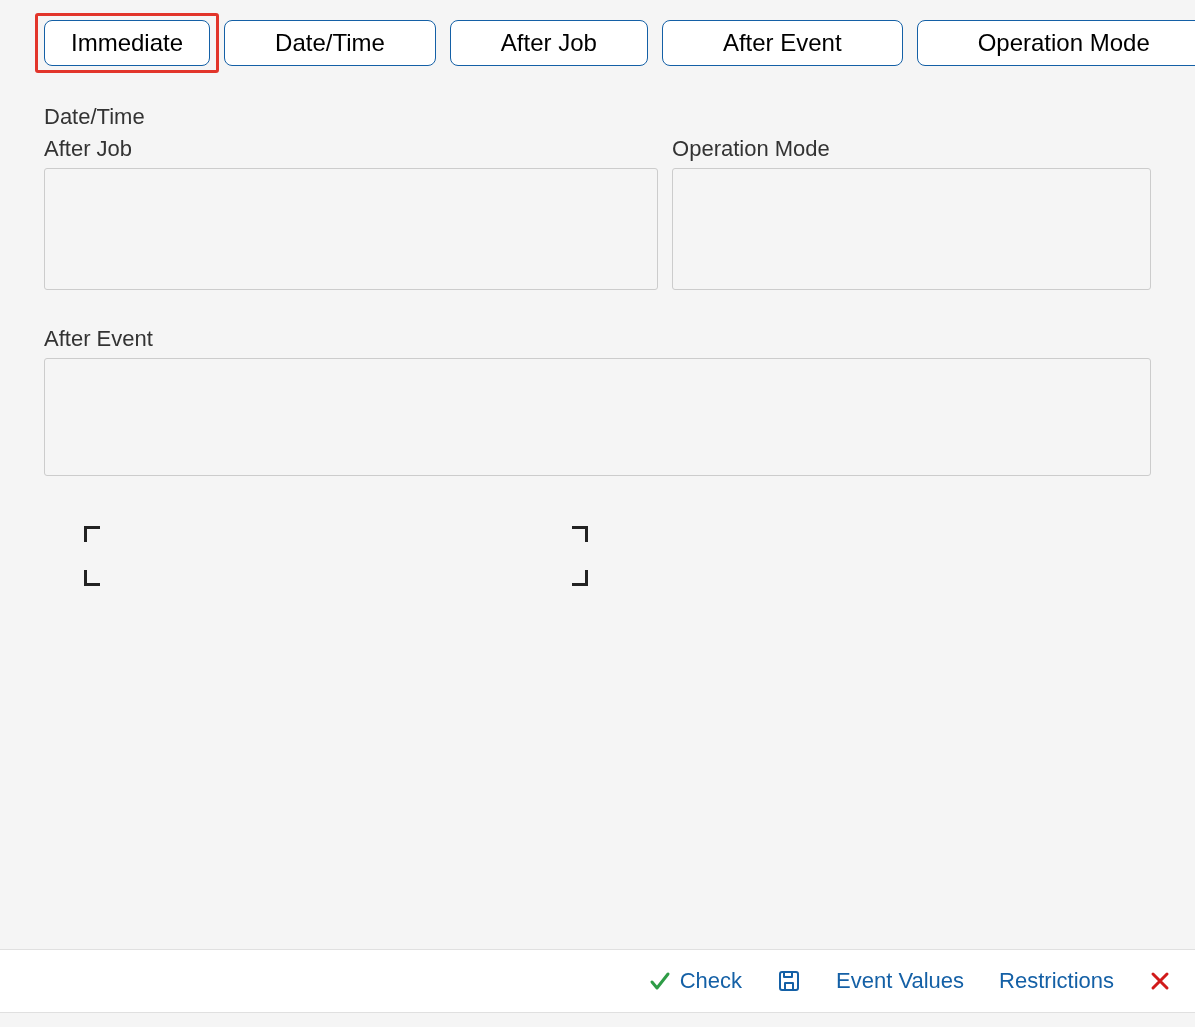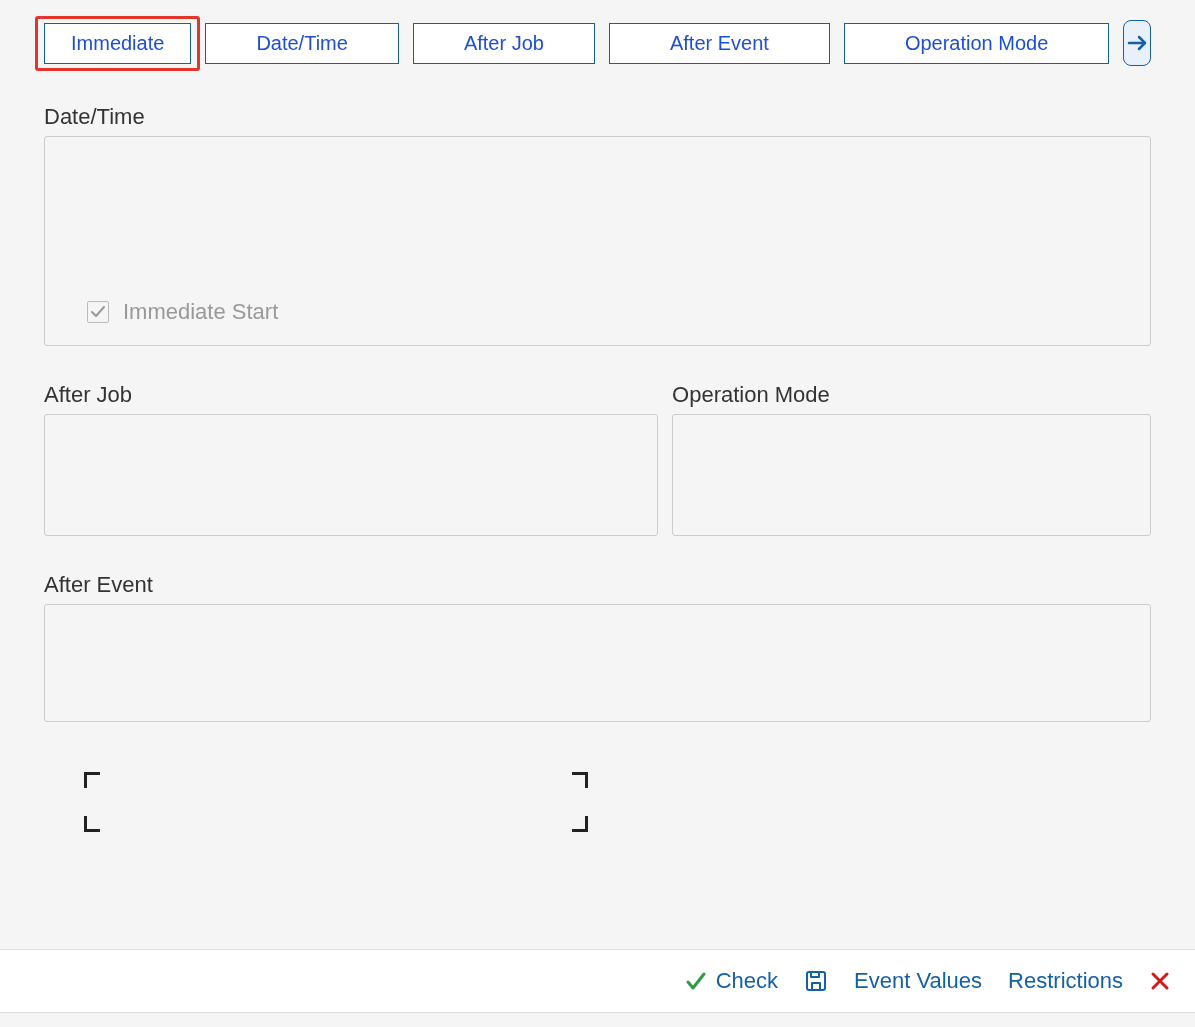--- a/index.html
+++ b/index.html
@@ -23,24 +23,24 @@
   }
   .hl-wrap {
     border: 3px solid #e2352b;
     padding: 4px 6px;
     border-radius: 3px;
     display: inline-flex;
     margin: -7px -9px;
   }
   .btn {
     border: 1.5px solid #1460a6;
-    color: #1d4ed8;
+    color: #000000;
     background: #fff;
-    border-radius: 0;
-    font-size: 20px;
+    border-radius: 8px;
+    font-size: 24px;
     padding: 8px 26px;
     cursor: pointer;
     white-space: nowrap;
   }
   .btn.w-big { padding: 8px 50px; }
   .btn-arrow {
     border: 1.5px solid #1460a6;
     background: #e8f0fb;
     border-radius: 8px;
     width: 46px; height: 46px;
@@ -122,21 +122,21 @@
     position: absolute;
     bottom: 14px; left: 0; right: 0;
     background: #fff;
     border-top: 1px solid #e0e0e0;
     border-bottom: 1px solid #e0e0e0;
     height: 64px;
     display: flex;
     align-items: center;
     justify-content: flex-end;
     padding-right: 24px;
-    gap: 26px;
+    gap: 35px;
   }
   .foot-item {
     display: flex;
     align-items: center;
     gap: 8px;
     color: #1460a6;
     font-size: 22px;
     cursor: pointer;
   }
   .foot-item.green svg { stroke: #2e9c46; }
@@ -157,30 +157,20 @@
     <button class="btn w-big" style="padding:8px 60px">After Event</button>
     <button class="btn w-big" style="padding:8px 60px">Operation Mode</button>
     <div class="btn-arrow">
       <svg width="24" height="24" fill="none" stroke-width="2.5" stroke-linecap="round" stroke-linejoin="round">
           <path d="M4 12h16M14 6l6 6-6 6"></path>
         </svg>
     </div>
   </div>
 
   <div class="section-title">Date/Time</div>
-  <div class="panel dt">
-    <div class="immediate-start">
-      <span class="grey-check">
-        <svg width="16" height="16" fill="none" stroke-width="2" stroke-linecap="round" stroke-linejoin="round">
-            <path d="M2 8l4 4 8-9"></path>
-          </svg>
-      </span>
-      <span class="grey-label">Immediate Start</span>
-    </div>
-  </div>
 
   <div class="two-col">
     <div class="col">
       <div class="section-title">After Job</div>
       <div class="panel sm"></div>
     </div>
     <div class="col" style="flex:0.78">
       <div class="section-title">Operation Mode</div>
       <div class="panel sm"></div>
     </div>

